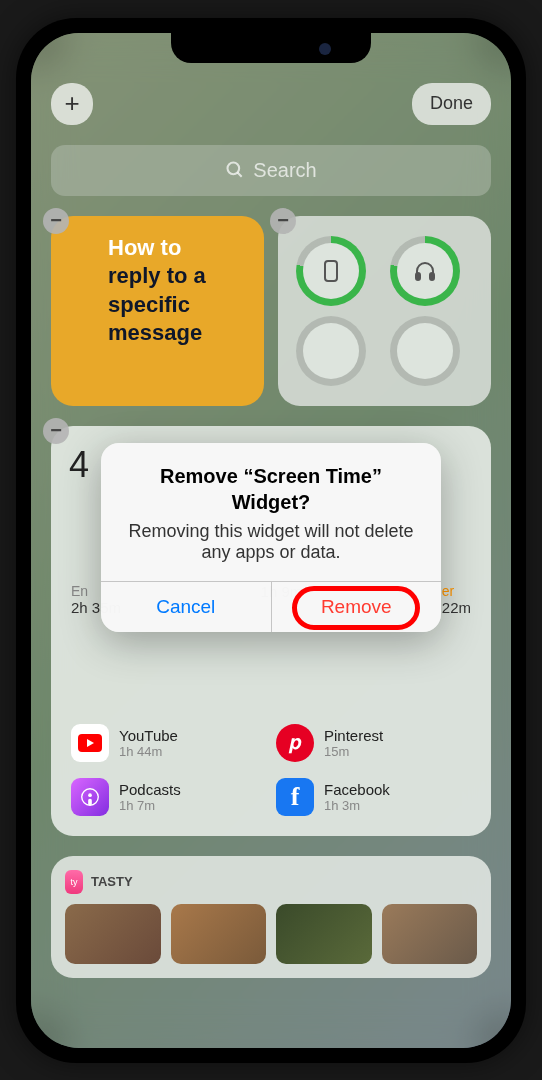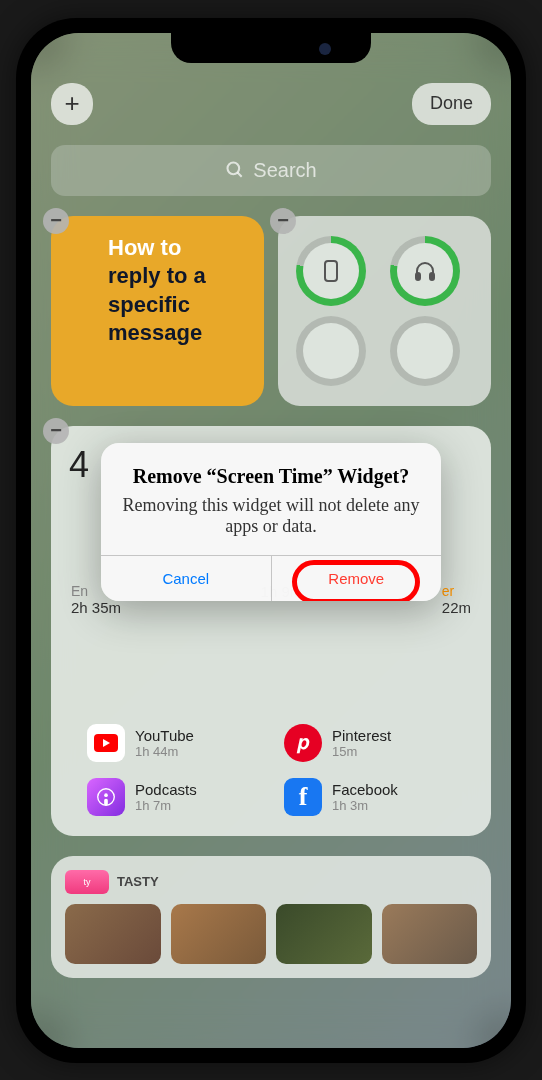--- a/index.html
+++ b/index.html
@@ -180,21 +180,21 @@
       justify-content: space-between;
       font-size: 14px;
       color: #444;
     }
     .st-col .label { font-size: 14px; color: #888; }
     .st-col .val { font-size: 15px; color: #333; }
     .st-col .orange { color: #ff9500; }
     .st-apps {
       position: absolute;
       bottom: 20px;
-      left: 36px;
+      left: 20px;
       right: 20px;
       display: grid;
       grid-template-columns: 1fr 1fr;
       gap: 16px 10px;
     }
     .app-item {
       display: flex;
       align-items: center;
       gap: 10px;
     }
@@ -216,52 +216,51 @@
     .pin { background: #e60023; border-radius: 50%; }
     .pho { background: #fff; }
     .saf { background: #fff; }
     .tasty-widget {
       background: rgba(230, 235, 230, 0.85);
       border-radius: 22px;
       padding: 14px;
       margin-top: 20px;
     }
     .tasty-header { display: flex; align-items: center; gap: 8px; font-size: 13px; font-weight: 600; color: #444; margin-bottom: 10px; }
-    .tasty-icon { width: 44px; height: 24px; background: linear-gradient(#ff6ba8, #f03a7e); border-radius: 6px; font-size:9px; color:#fff; display:flex; align-items:center; justify-content:center; font-weight:normal; }
+    .tasty-icon { width: 18px; height: 24px; background: linear-gradient(#ff6ba8, #f03a7e); border-radius: 6px; font-size:9px; color:#fff; display:flex; align-items:center; justify-content:center; font-weight:normal; }
     .tasty-imgs { display: flex; gap: 10px; }
     .tasty-img { flex: 1; height: 60px; border-radius: 10px; background: linear-gradient(135deg, #8a6a4a, #6a4a3a); }
     
     .alert {
       position: absolute;
       top: 410px;
       left: 50%;
       transform: translateX(-50%);
       width: 340px;
       background: rgba(248, 248, 248, 0.98);
       border-radius: 18px;
       z-index: 50;
       overflow: hidden;
       box-shadow: 0 10px 40px rgba(0,0,0,0.3);
     }
     .alert-body {
       padding: 20px 20px 18px;
       text-align: center;
-      font-family: Liberation Serif, serif;
     }
     .alert-title { font-size: 20px; font-weight: 600; color: #000; line-height: 1.3; }
     .alert-msg { font-size: 18px; color: #333; margin-top: 6px; }
     .alert-buttons {
       display: flex;
       border-top: 0.5px solid rgba(0,0,0,0.2);
     }
     .alert-btn {
       flex: 1;
       padding: 14px;
       text-align: center;
-      font-size: 15px;
+      font-size: 19px;
       background: transparent;
       border: none;
       position: relative;
     }
     .alert-btn:first-child { border-right: 0.5px solid rgba(0,0,0,0.2); color: #007aff; }
     .alert-btn:last-child { color: #ff3b30; font-weight: 500; }
     .highlight-ring {
       position: absolute;
       top: 4px;
       left: 50%;

